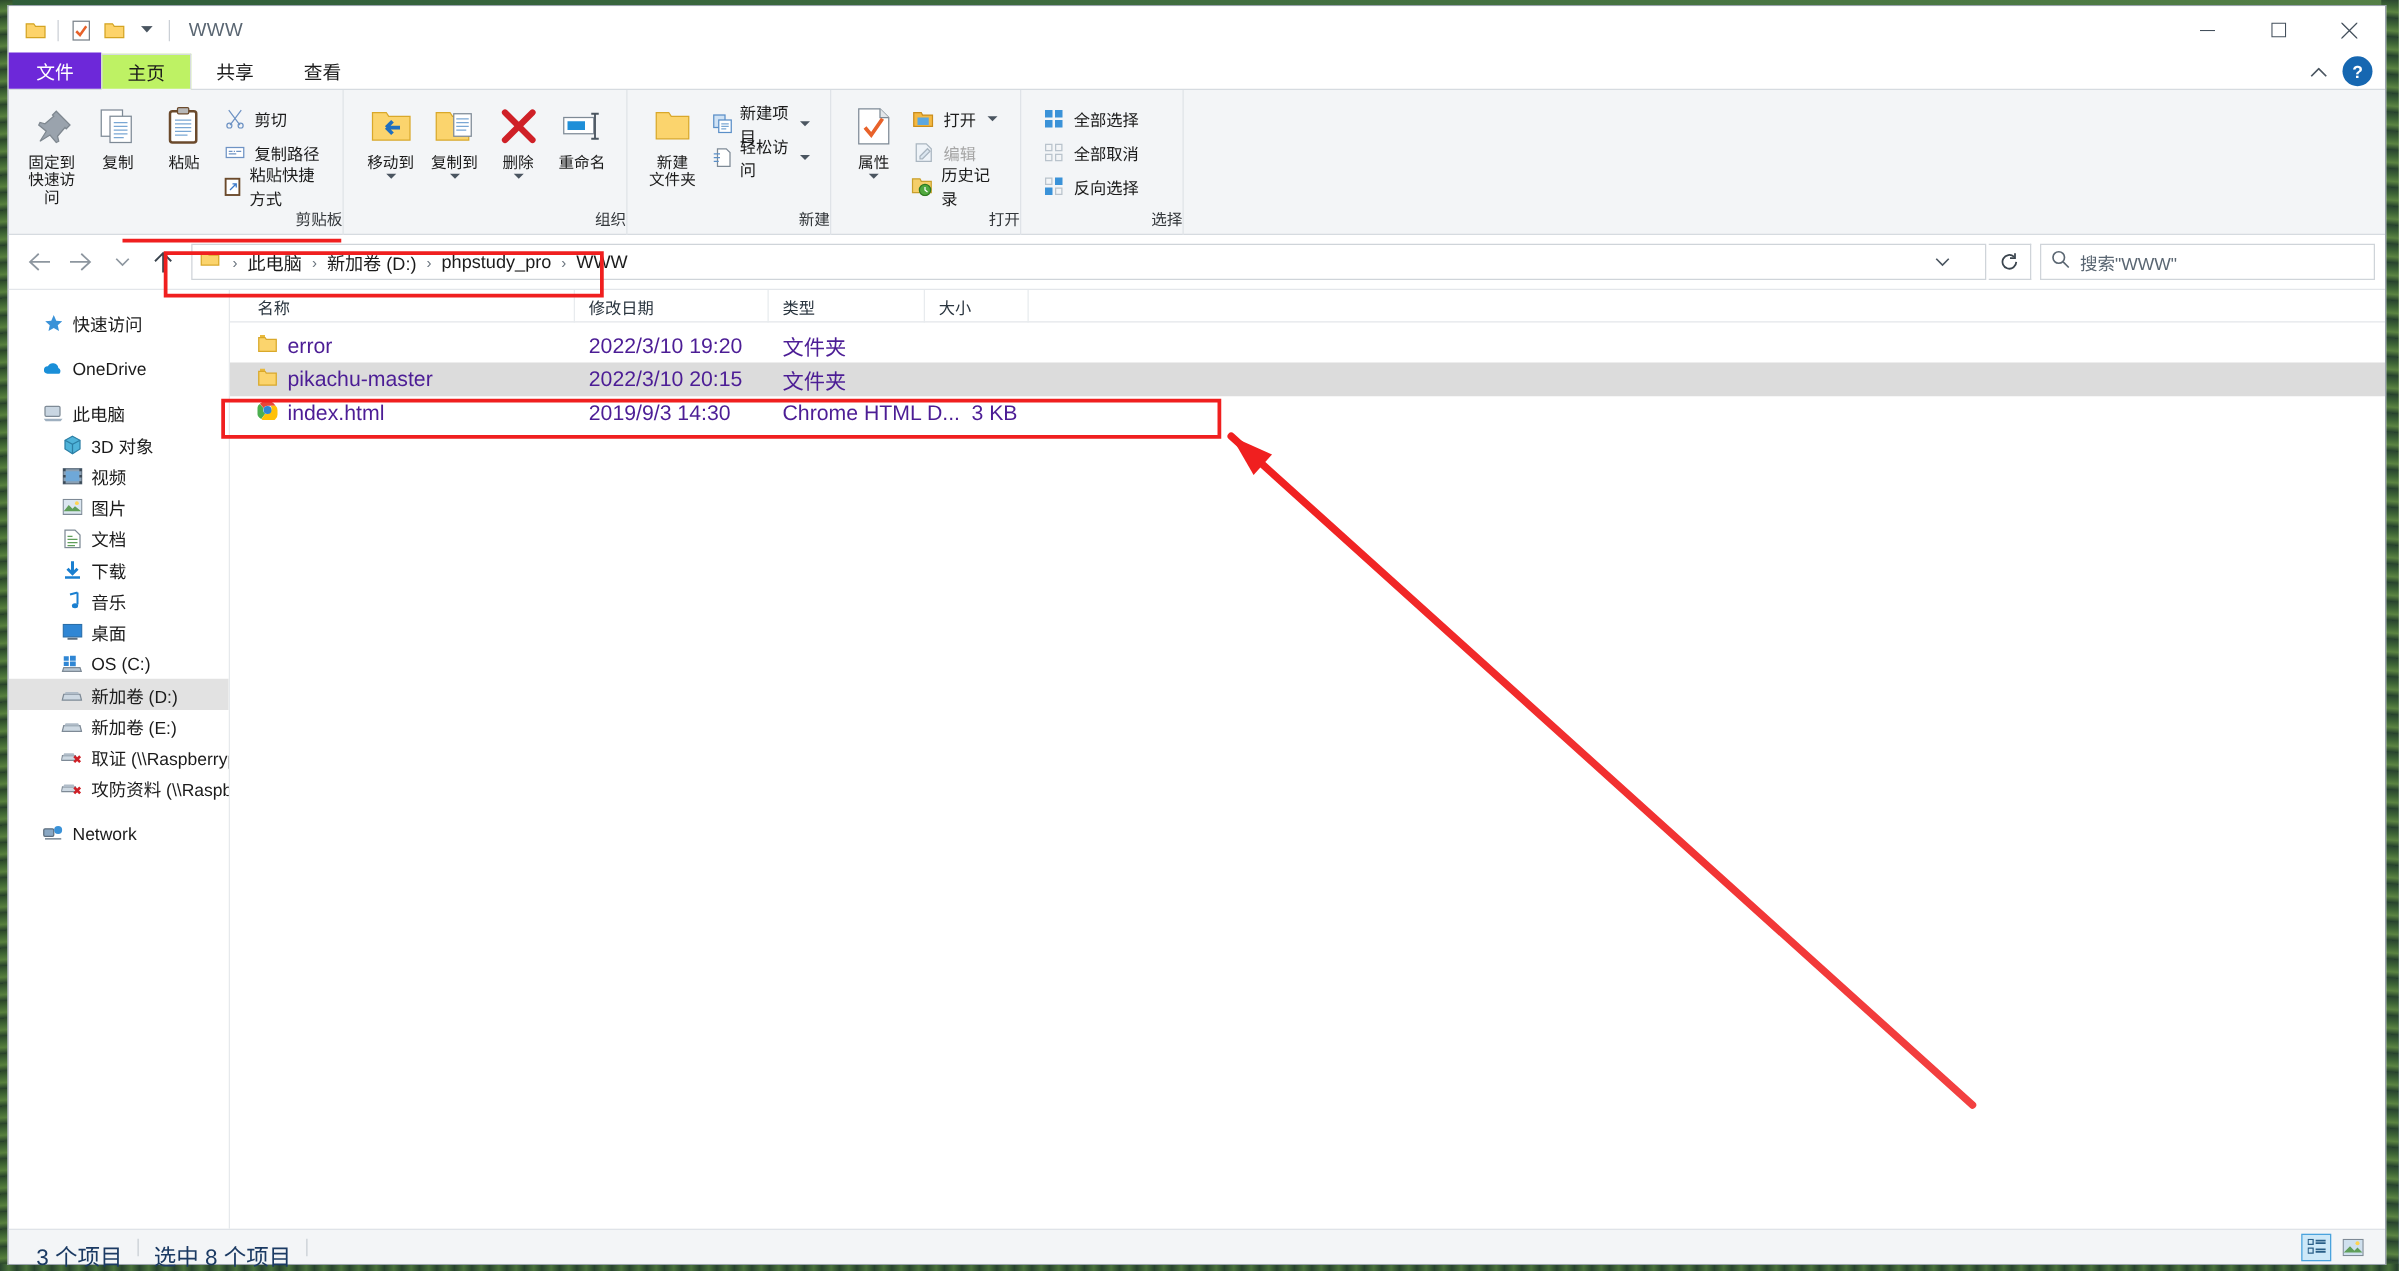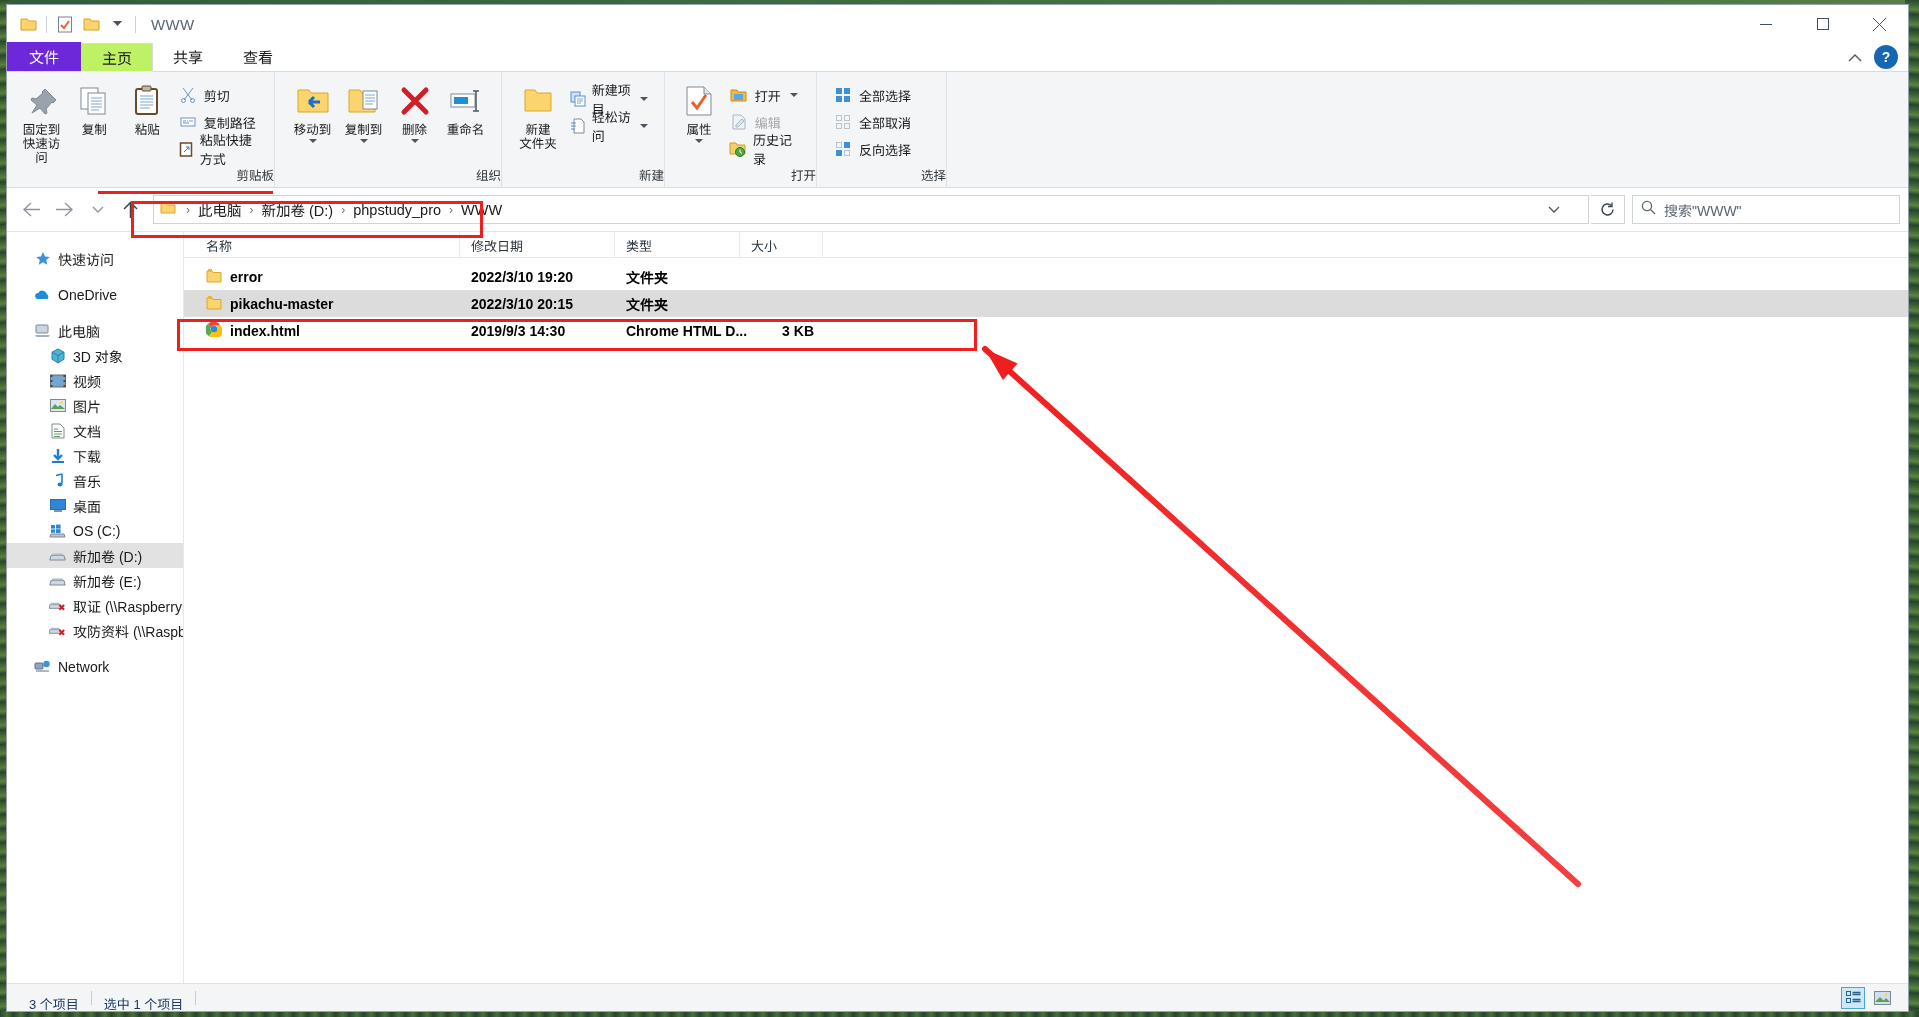--- a/index.html
+++ b/index.html
@@ -102,29 +102,29 @@
   .nav-item.sel { background:#e2e2e2; }
   .nav-gap { height:11px; }
   .nicon { width:17px; height:17px; display:flex; align-items:center; justify-content:center; flex:0 0 17px; }
 
   .listpane { flex:1; background:#ffffff; position:relative; overflow:hidden; }
   .colhdr { height:26px; display:flex; align-items:center; border-bottom:1px solid #e3e6ea;
             font-size:13.5px; color:#2b3views; color:#2b3640; position:relative; }
   .ch { position:absolute; top:0; height:26px; display:flex; align-items:center; padding-left:11px;
         border-right:1px solid #e8ebee; color:#2b3640; font-size:13px; }
   .sortmark { position:absolute; top:-6px; left:150px; color:#6b757f; font-size:11px; }
-  .row { height:27px; display:flex; align-items:center; position:relative; font-size:14px; color:#000000;font-weight:bold; }
+  .row { height:27px; display:flex; align-items:center; position:relative; font-size:17px; color:#4c1d95; }
   .row.sel { background:#dcdcdc; }
   .cell { position:absolute; display:flex; align-items:center; gap:8px; padding-left:11px; white-space:nowrap; }
   .cell.size { justify-content:flex-end; padding-right:9px; padding-left:0; }
 
   
   .statusbar { height:28px; background:#f3f5f7; border-top:1px solid #dfe3e8;
                display:flex; align-items:center; padding-left:10px; gap:0; position:relative; }
-  .st-text { font-size:13px; color:#1b3a63; padding:0 12px;margin-top:12px; }
+  .st-text { font-size:18px; color:#1b3a63; padding:0 12px;margin-top:12px; }
   .st-sep { width:1px; height:14px; background:#c8cdd3; }
   .viewbtns { position:absolute; right:14px; display:flex; gap:5px; }
   .vbtn { width:24px; height:22px; display:flex; align-items:center; justify-content:center; }
   .vbtn.on { background:#cde8f8; border:1px solid #4aa3dd; }
 
   
   .anno { position:absolute; border:3px solid #f01f1f; pointer-events:none; z-index:60; }
   .anno-underline { position:absolute; height:3px; background:#f01f1f; z-index:60; }
   .arrow-svg { position:absolute; left:0; top:0; width:1919px; height:1017px; pointer-events:none; z-index:59; }
 </style>
@@ -733,21 +733,21 @@
         <div class="cell" style="left:276px;width:155px">2019/9/3 14:30</div>
         <div class="cell" style="left:431px;width:125px">Chrome HTML D...</div>
         <div class="cell size" style="left:556px;width:83px">3 KB</div>
       </div>
     </div>
   </div>
 
   <div class="statusbar">
     <div class="st-text">3 个项目</div>
     <div class="st-sep"></div>
-    <div class="st-text">选中 1 个项目</div>
+    <div class="st-text">选中 8 个项目</div>
     <div class="st-sep"></div>
     <div class="viewbtns">
       <div class="vbtn on">
         <svg width="15" height="13" viewBox="0 0 15 13">
             <rect x="0.5" y="0.5" width="4" height="4" fill="none" stroke="#2a5f88"></rect>
             <rect x="0.5" y="7.5" width="4" height="4" fill="none" stroke="#2a5f88"></rect>
             <path d="M6.5 1.5h8M6.5 3.5h8M6.5 8.5h8M6.5 10.5h8" stroke="#2a5f88" stroke-width="1.4"></path>
           </svg>
       </div>
       <div class="vbtn">

